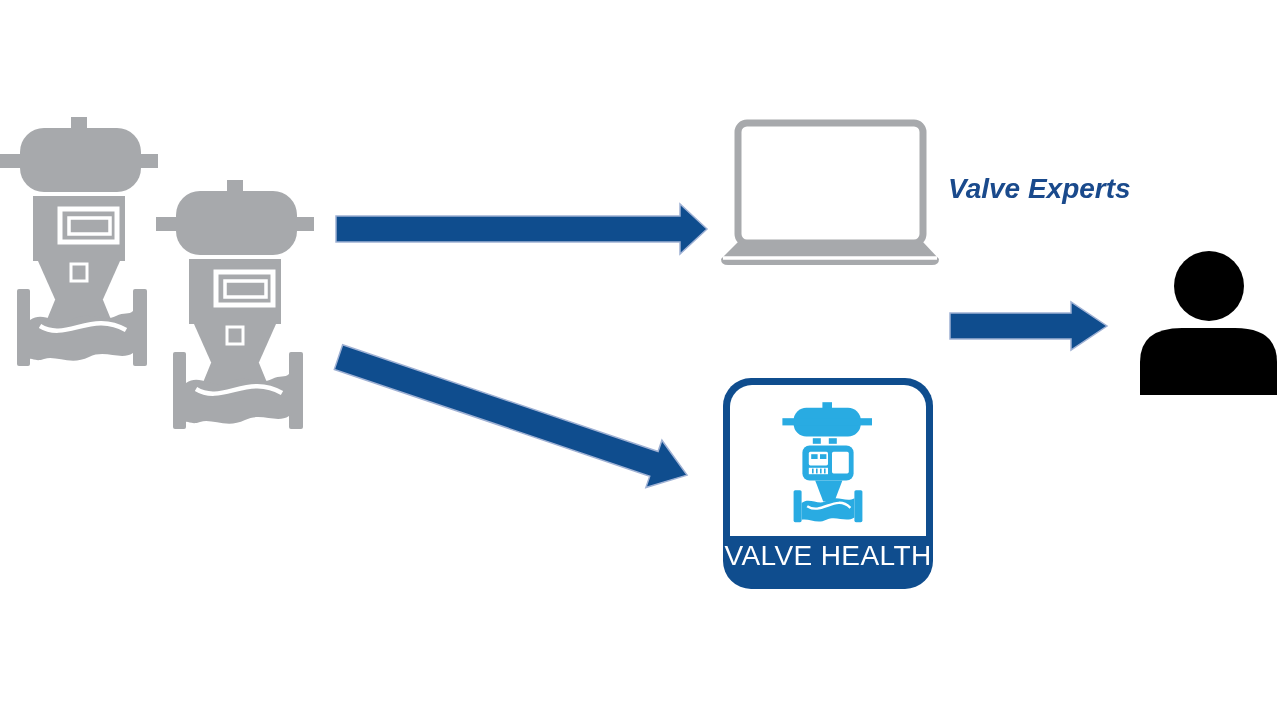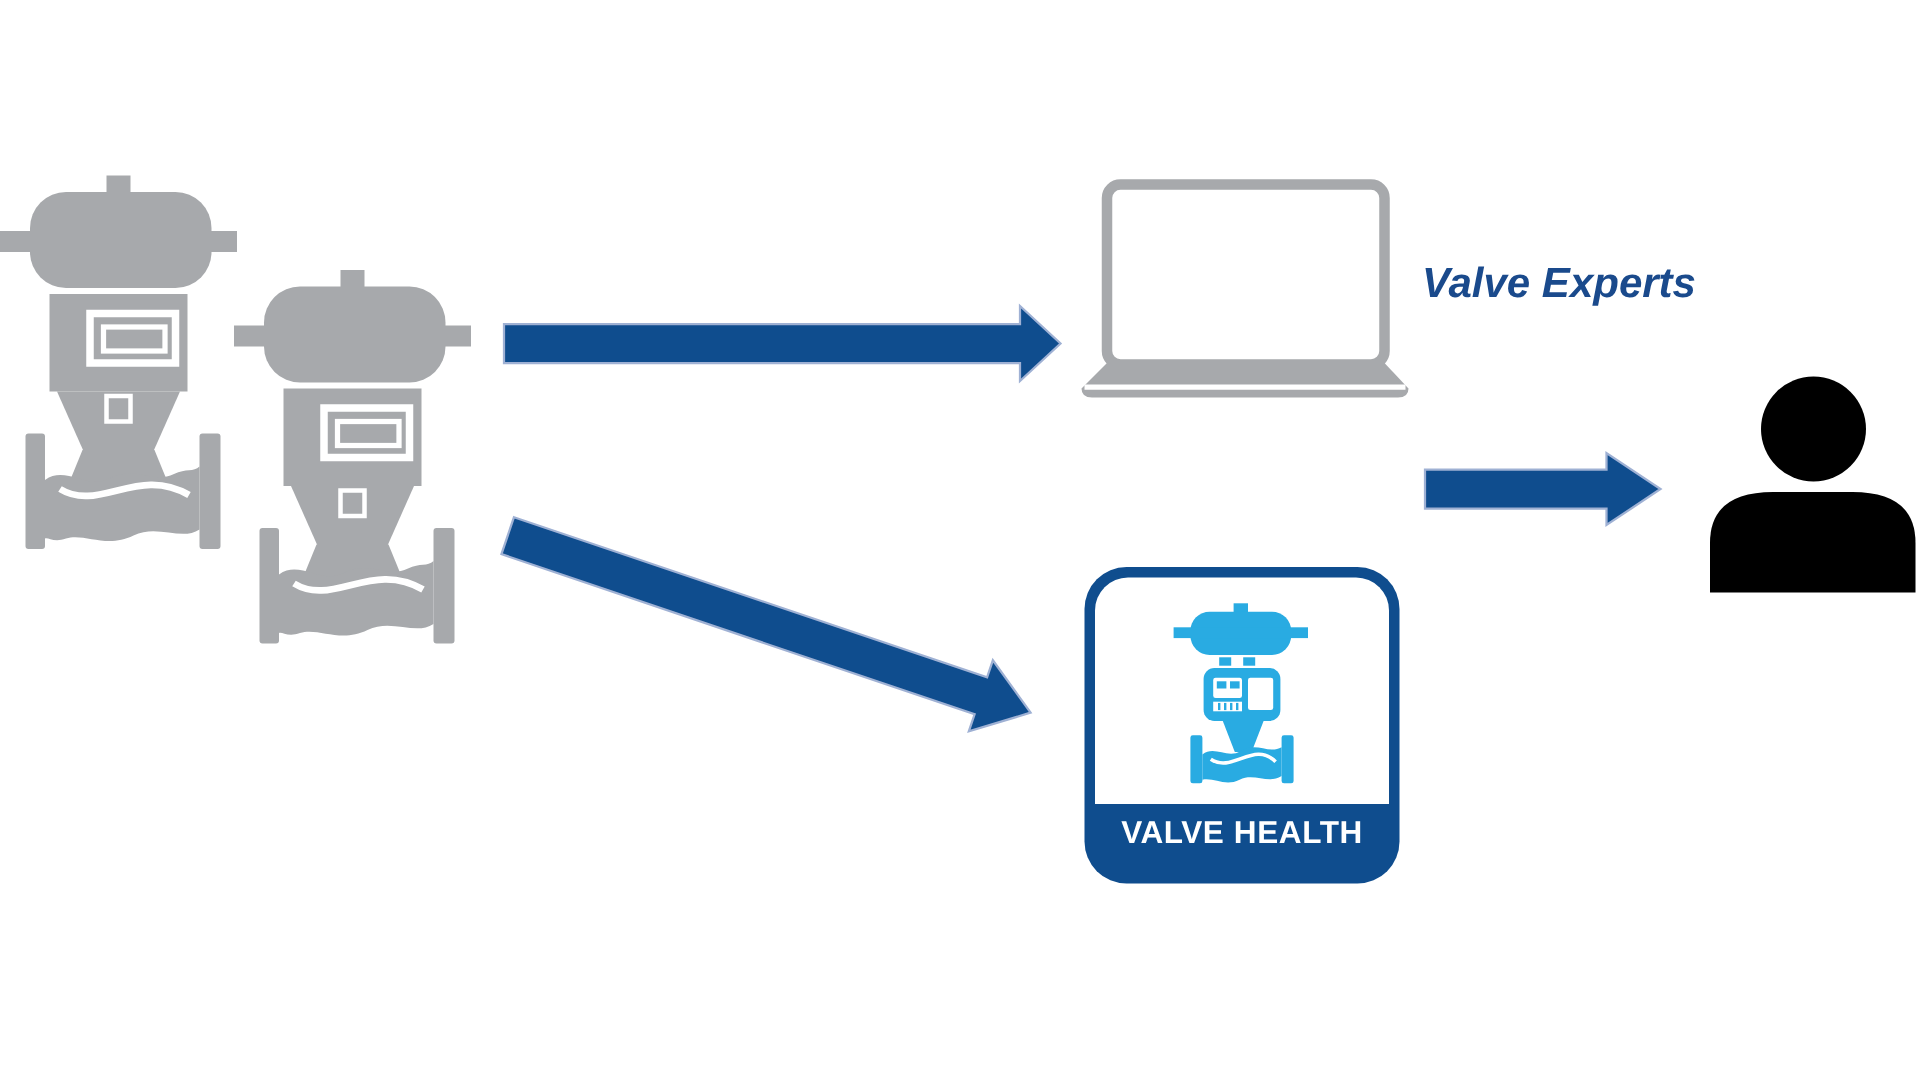--- a/index.html
+++ b/index.html
@@ -54,22 +54,22 @@
   .app-banner{
     position:absolute;
     left:0;right:0;bottom:0;
     height:53px;
     display:flex;
     align-items:center;
     justify-content:center;
     padding-bottom:14px;
     box-sizing:border-box;
     color:#fff;
-    font-size:21px;
-    font-weight:bold;
+    font-size:28px;
+    font-weight:normal;
     letter-spacing:0.4px;
     white-space:nowrap;
   }
 </style>
 </head>
 <body>
 
 <div class="canvas">
 
   <svg width="0" height="0" style="position:absolute" aria-hidden="true">

